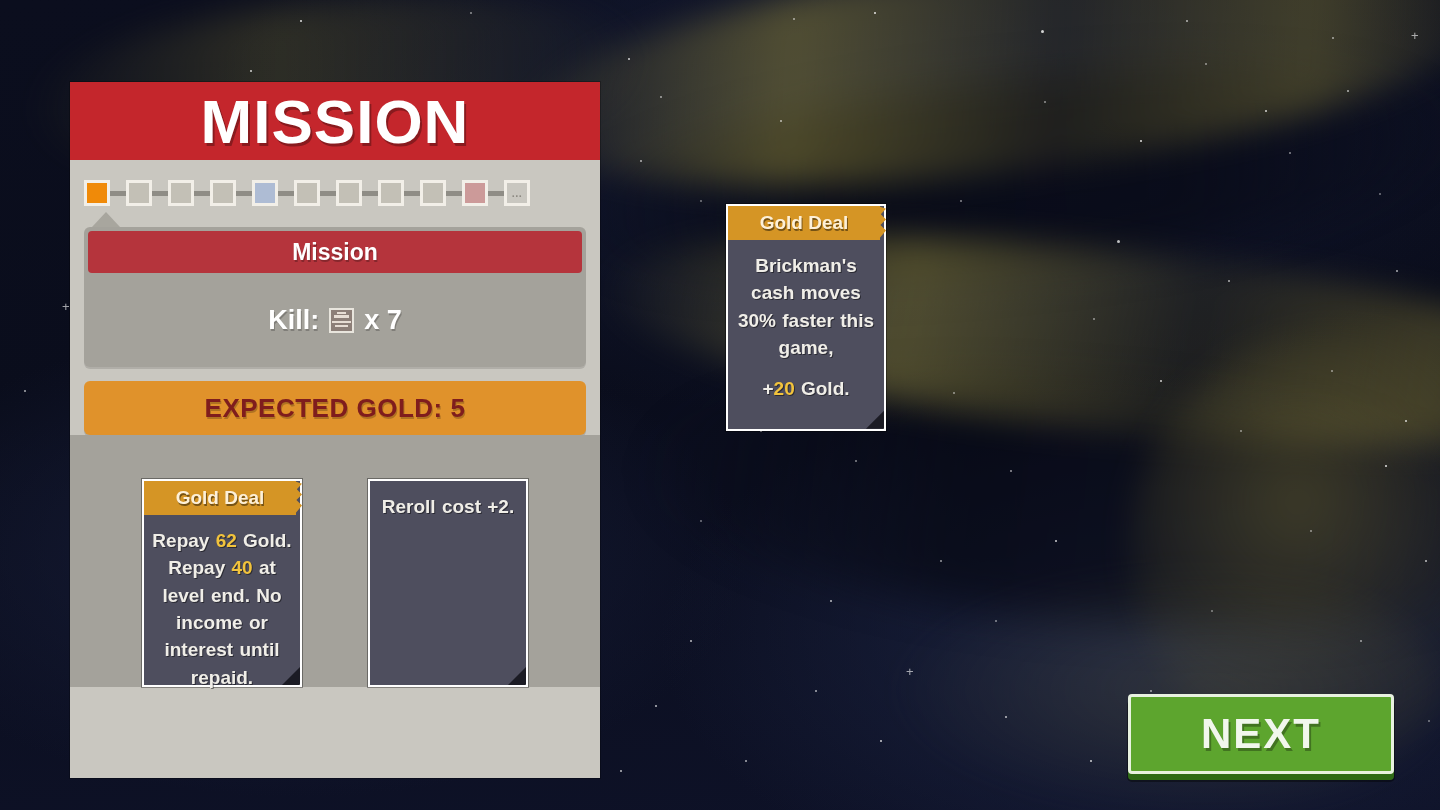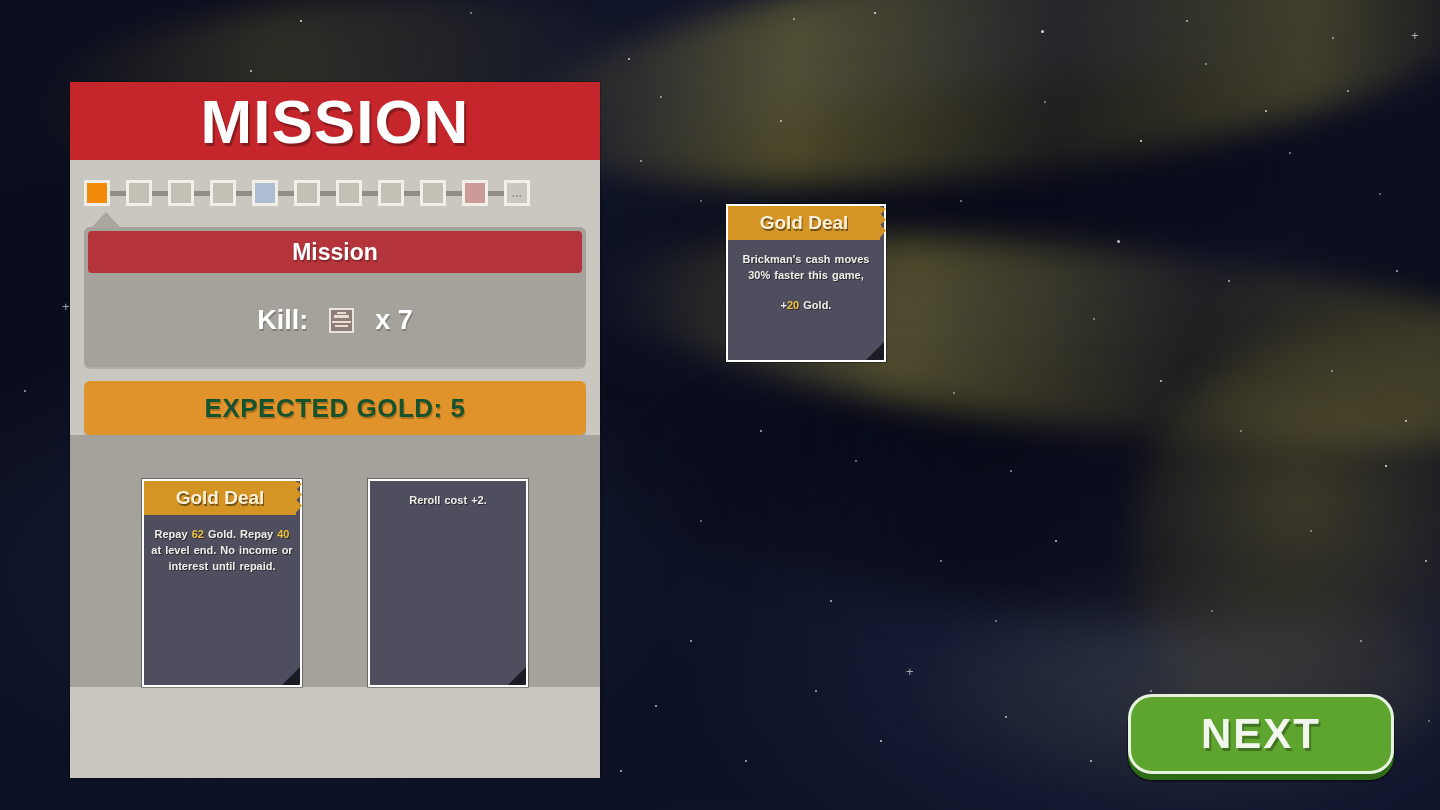--- a/index.html
+++ b/index.html
@@ -152,21 +152,21 @@
     height: 42px;
     display: flex; align-items: center; justify-content: center;
   }
   .mission-box-head span {
     color: #fff; font-size: 23px; font-weight: bold;
     text-shadow: 1px 2px 0 rgba(0,0,0,.25);
   }
   .mission-box-body {
     height: 94px;
     display: flex; align-items: center; justify-content: center;
-    gap: 21px;
+    gap: 10px;
   }
   .mission-text {
     color: #fff; font-size: 27px; font-weight: bold;
     text-shadow: 1px 2px 0 rgba(0,0,0,.22);
   }
   .enemy-icon {
     width: 25px; height: 25px;
     border: 2px solid #e8e5dd;
     background: #8d7f78;
     display: inline-block;
@@ -183,21 +183,21 @@
 
   .gold-bar {
     margin: 14px 14px 0 14px;
     height: 54px;
     background: #e0922b;
     border-radius: 6px;
     display: flex; align-items: center; justify-content: center;
     box-shadow: 0 2px 0 rgba(0,0,0,.15);
   }
   .gold-bar span {
-    color: #14532d; font-size: 26px; font-weight: bold; letter-spacing: .5px;
+    color: #7f1d1d; font-size: 26px; font-weight: bold; letter-spacing: .5px;
     text-shadow: 1px 2px 0 rgba(0,0,0,.22);
   }
 
   .choose-bar {
     margin-top: 17px;
     height: 62px;
     background: #d22027;
     display: flex; align-items: center; justify-content: center;
   }
   .choose-bar span {
@@ -236,21 +236,21 @@
     clip-path: polygon(0 0, 100% 8%, 35% 24%, 100% 40%, 30% 56%, 100% 72%, 0 100%);
   }
   .card-head span {
     font-size: 19px; font-weight: bold; color: #fdf0d8;
     text-shadow: 1px 2px 0 rgba(0,0,0,.45);
   }
   .card-head.shop span { color: #ffffff; }
   .card-body {
     padding: 12px 7px 26px 7px;
     color: #f0eee8;
-    font-size: 11px;
+    font-size: 19px;
     font-weight: bold;
     line-height: 1.44;
     text-align: center;
     word-spacing: 1px;
     text-shadow: 1px 1px 0 rgba(0,0,0,.45);
     min-height: 140px;
   }
   .card-body .amt { color: #f2c33c; }
   .card-body p + p { margin-top: 14px; }
   .fold {
@@ -276,21 +276,21 @@
   }
   #tooltip-card .card-body { min-height: 120px; }
 
   
   #next-button {
     position: absolute;
     left: 1128px; top: 694px;
     width: 266px; height: 80px;
     background: #5da52e;
     border: 3px solid #e8f2e0;
-    border-radius: 24px;
+    border-radius: 4px;
     box-shadow: 0 6px 0 #2f6b16, 0 7px 0 1px rgba(0,0,0,.4);
     display: flex; align-items: center; justify-content: center;
     cursor: pointer;
   }
   #next-button span {
     color: #f1f7ec; font-size: 42px; font-weight: bold; letter-spacing: 2px;
     text-shadow: 2px 3px 0 rgba(0,0,0,.30);
   }
 </style>
 </head>

